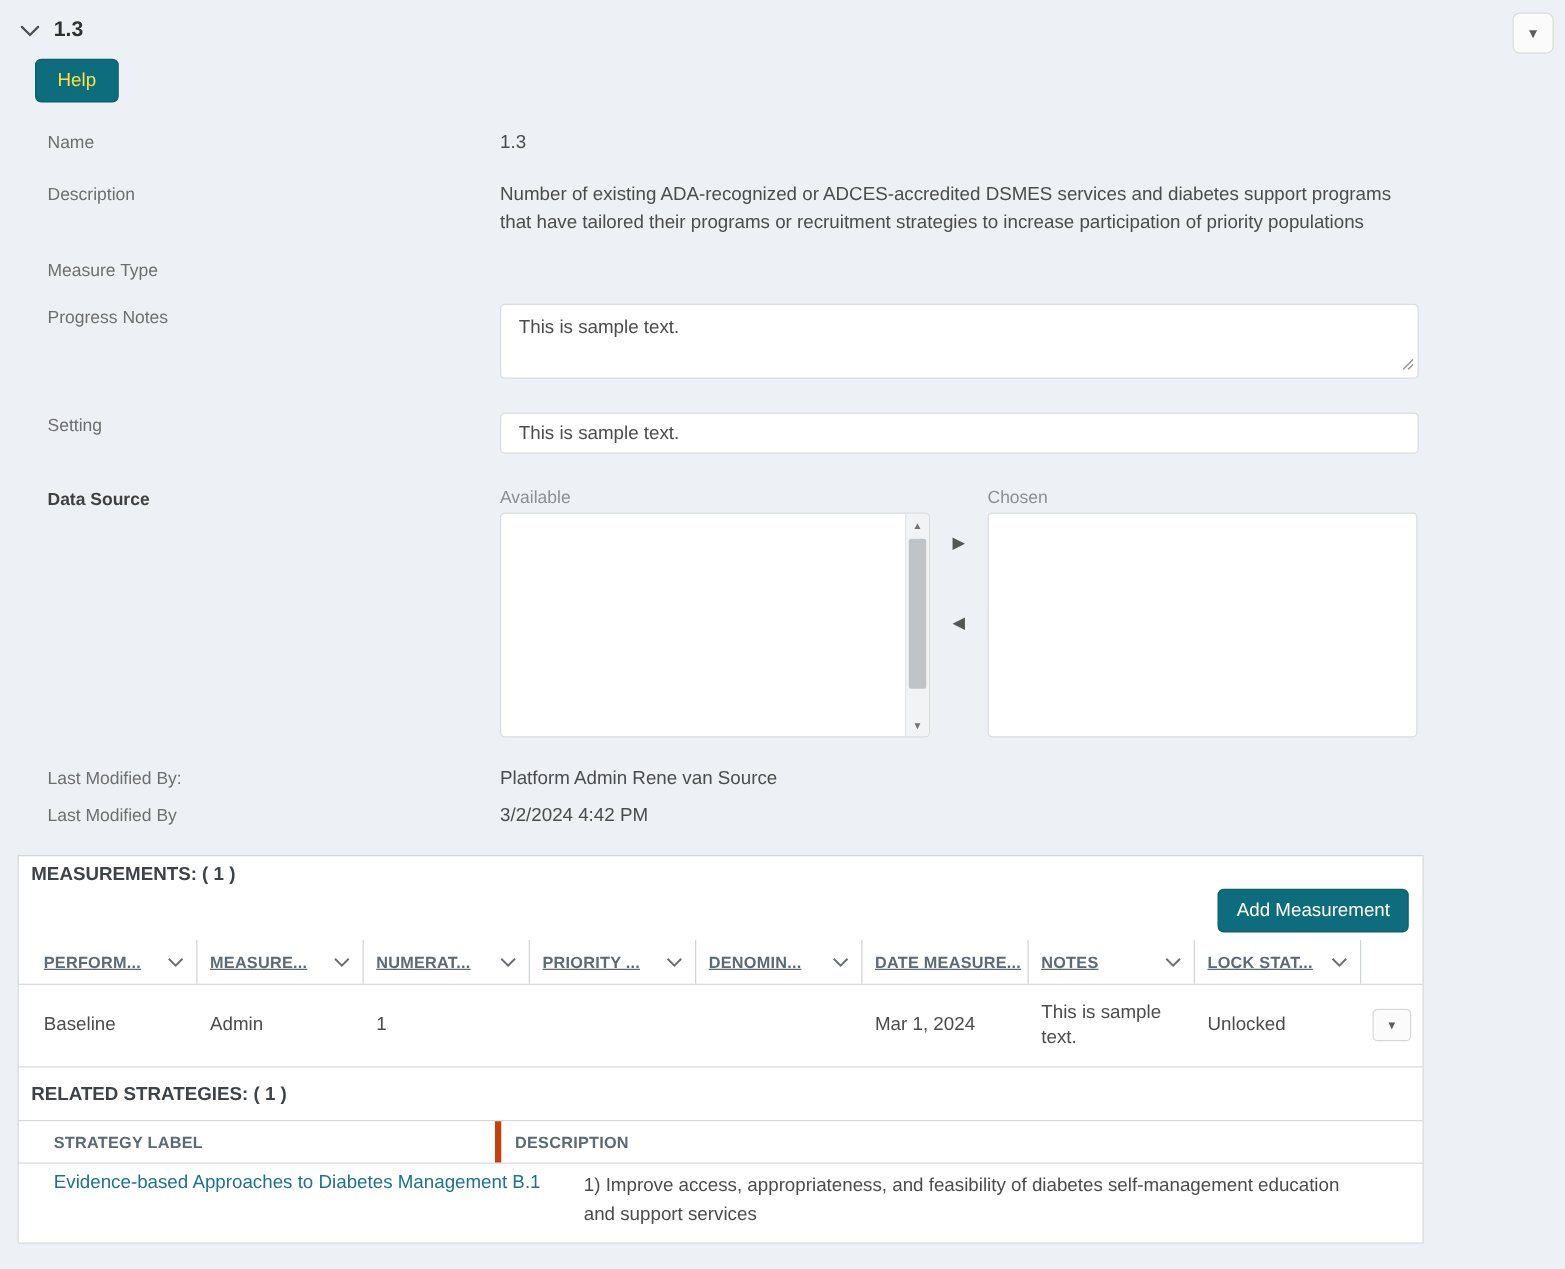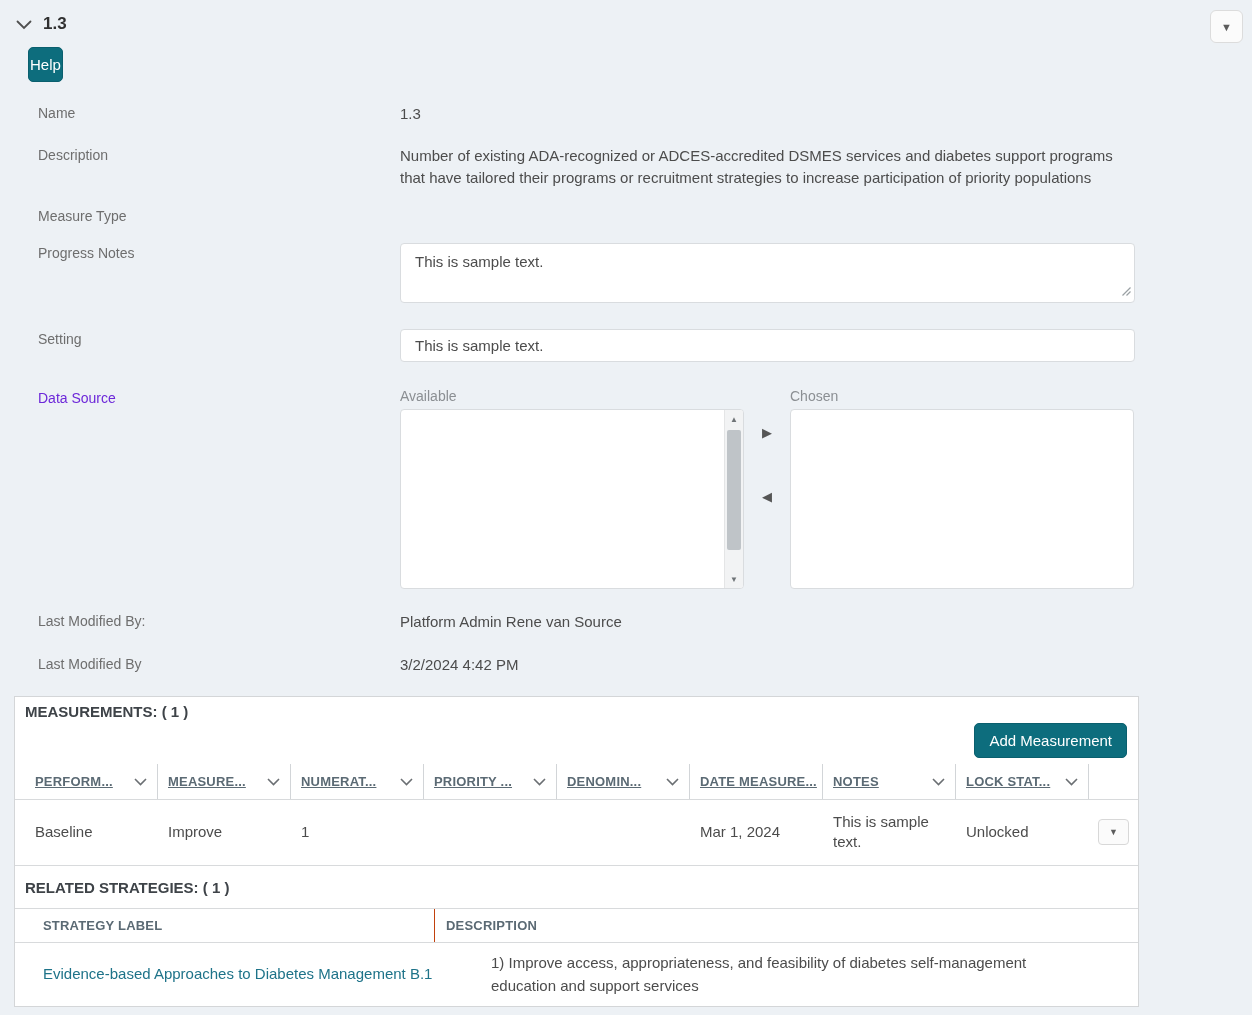--- a/index.html
+++ b/index.html
@@ -17,37 +17,37 @@
   .page-title { font-size:17px; font-weight:700; color:#303030; }
   .panel-menu-btn {
     position:absolute; top:10px; right:9px; width:33px; height:33px;
     background:#fbfbfb; border:1px solid #dcdcdc; border-radius:6px;
     display:flex; align-items:center; justify-content:center;
     color:#5c5c5c; font-size:11px; cursor:pointer;
   }
 
   .help-btn {
     margin:13px 0 0 28px; display:inline-block;
-    background:#0d6d7d; color:#ffffff; border:1px solid #0a5f6e; border-radius:5px;
-    padding:8px 1px; font-size:15px; font-family:inherit; cursor:pointer;
+    background:#0d6d7d; color:#fde047; border:1px solid #0a5f6e; border-radius:5px;
+    padding:8px 17px; font-size:15px; font-family:inherit; cursor:pointer;
   }
 
   
   .form { margin-top:21px; }
   .form-row { display:flex; padding-left:38px; margin-bottom:20px; }
   .form-label { flex:none; width:362px; font-size:14px; color:#6e6e6e; padding-top:2px; }
-  .form-label.bold { font-weight:400; color:#6d28d9; }
+  .form-label.bold { font-weight:700; color:#404040; }
   .form-value { width:735px; font-size:15px; color:#4c4c4c; line-height:1.45; }
 
   .row-desc { margin-bottom:18px; }
   .row-measure { margin-bottom:19px; }
   .row-notes { margin-bottom:22px; }
   .row-setting { margin-bottom:26px; }
   .row-ds { margin-bottom:22px; }
-  .row-lmb { margin-bottom:21px; }
+  .row-lmb { margin-bottom:8px; }
 
   .ta-wrap { position:relative; width:735px; }
   .notes-textarea {
     width:735px; height:60px; resize:none;
     border:1px solid #d9dcdf; border-radius:4px; background:#fff;
     font-family:inherit; font-size:15px; color:#4c4c4c;
     padding:9px 14px; outline:none;
   }
   .resize-handle { position:absolute; right:4px; bottom:7px; pointer-events:none; }
 
@@ -114,25 +114,25 @@
   .m-td { flex:none; width:133px; padding:0 10px; font-size:15px; color:#4c4c4c; line-height:1.35; }
   .m-td-actions { flex:1; display:flex; justify-content:center; padding:0; }
   .row-menu-btn {
     width:31px; height:26px; background:#fbfbfb; border:1px solid #d8d8d8; border-radius:4px;
     display:flex; align-items:center; justify-content:center; color:#5c5c5c; font-size:9px; cursor:pointer;
   }
 
   
   .rs-title { padding:13px 0 12px 10px; font-size:15px; font-weight:700; color:#3e4348; }
   .rs-header { display:flex; height:35px; align-items:stretch; border-top:1px solid #d8dadc; border-bottom:1px solid #d8dadc; }
-  .rs-h1 { flex:none; width:420px; display:flex; align-items:center; padding-left:28px; border-right:1px solid #c2410c;
+  .rs-h1 { flex:none; width:386px; display:flex; align-items:center; padding-left:28px; border-right:5px solid #c2410c;
            font-size:13px; font-weight:700; color:#5b6a74; letter-spacing:0.2px; }
   .rs-h2 { flex:1; display:flex; align-items:center; padding-left:11px;
            font-size:13px; font-weight:700; color:#5b6a74; letter-spacing:0.2px; }
-  .rs-row { display:flex; align-items:center; min-height:63px; padding:6px 0;gap:24px; }
+  .rs-row { display:flex; min-height:63px; padding:6px 0; }
   .rs-c1 { flex:none; width:441px; padding-left:28px; }
   .rs-c2 { flex:1; padding:0 45px 0 11px; font-size:15px; color:#4c4c4c; line-height:1.55; }
   .strategy-link { color:#1e7389; font-size:15px; text-decoration:none; cursor:pointer; }
 </style>
 </head>
 <body>
 
 
 
 
@@ -272,21 +272,21 @@
       <span>LOCK STAT...</span>
       <span class="hdr-chevron"><svg width="13" height="8" viewBox="0 0 13 8">
             <polyline points="1,1 6.5,6.5 12,1" fill="none" stroke="#6b6f73" stroke-width="1.6"></polyline>
           </svg></span>
     </div>
     <div class="m-th m-th-actions"></div>
   </div>
 
   <div class="m-trow">
     <div class="m-td">Baseline</div>
-    <div class="m-td">Improve</div>
+    <div class="m-td">Admin</div>
     <div class="m-td">1</div>
     <div class="m-td"></div>
     <div class="m-td"></div>
     <div class="m-td">Mar 1, 2024</div>
     <div class="m-td">This is sample text.</div>
     <div class="m-td">Unlocked</div>
     <div class="m-td m-td-actions">
       <div class="row-menu-btn">
         <span>▼</span>
       </div>

